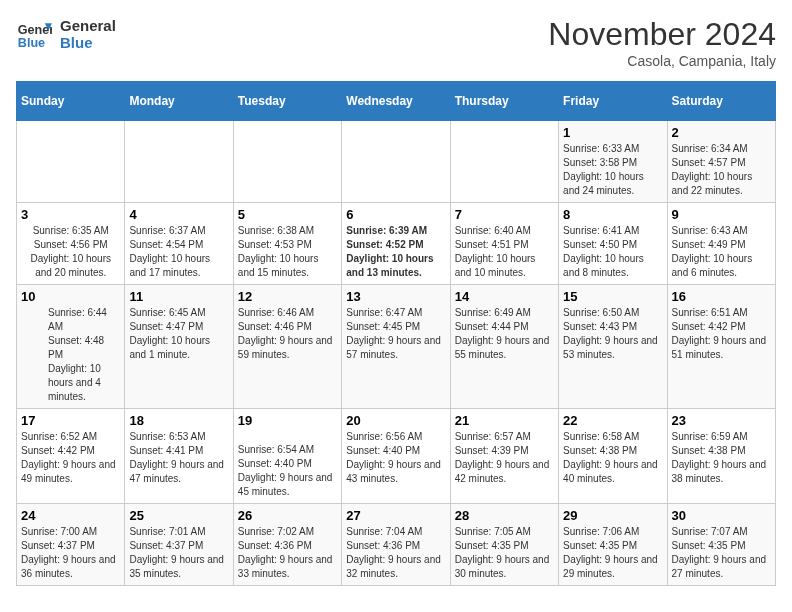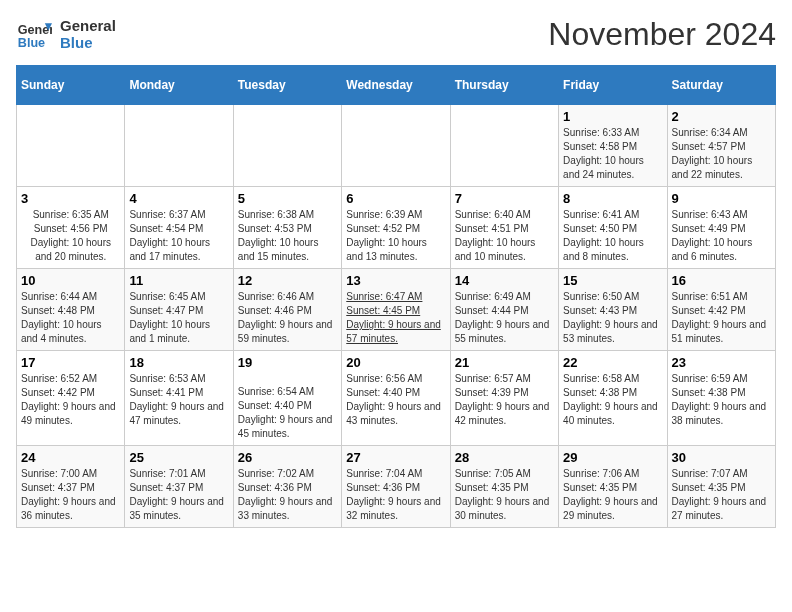--- a/index.html
+++ b/index.html
@@ -87,20 +87,21 @@
       <text x="2" y="34" font-size="14" fill="#2e7abf" font-weight="bold">Blue</text>
       <polygon points="32,8 40,8 36,16" fill="#2e7abf"></polygon>
     </svg>
     <div style="display:flex;flex-direction:column;margin-left:4px;">
       <span style="font-size:15px;font-weight:bold;color:#333;">General</span>
       <span style="font-size:15px;font-weight:bold;color:#2e7abf;">Blue</span>
     </div>
   </div>
   <div class="title-area">
     <div class="month-title">November 2024</div>
+    <div class="subtitle">Casola, Campania, Italy</div>
   </div>
 </div>
 
 <table>
   <thead>
     <tr>
     <th>Sunday</th>
         <th>Monday</th>
         <th>Tuesday</th>
         <th>Wednesday</th>
@@ -112,21 +113,21 @@
   <tbody id="calendar-body">
   <tr>
         <td class="empty-cell"></td>
         <td class="empty-cell"></td>
         <td class="empty-cell"></td>
         <td class="empty-cell"></td>
         <td class="empty-cell"></td>
         <td>
           <span class="day-num">1</span>
           <div class="day-info" style="white-space: pre-line;">Sunrise: 6:33 AM
-Sunset: 4:58 PM
+Sunset: 3:58 PM
 Daylight: 10 hours and 24 minutes.</div>
         </td>
         <td>
           <span class="day-num">2</span>
           <div class="day-info" style="white-space: pre-line;">Sunrise: 6:34 AM
 Sunset: 4:57 PM
 Daylight: 10 hours and 22 minutes.</div>
         </td>
       </tr>
       <tr>
@@ -143,21 +144,21 @@
 Daylight: 10 hours and 17 minutes.</div>
         </td>
         <td>
           <span class="day-num">5</span>
           <div class="day-info" style="white-space: pre-line;">Sunrise: 6:38 AM
 Sunset: 4:53 PM
 Daylight: 10 hours and 15 minutes.</div>
         </td>
         <td>
           <span class="day-num">6</span>
-          <div class="day-info" style="white-space: pre-line;">Sunrise: 6:39 AM
+          <div class="day-info" style="white-space: pre-line; font-weight: bold;">Sunrise: 6:39 AM
 Sunset: 4:52 PM
 Daylight: 10 hours and 13 minutes.</div>
         </td>
         <td>
           <span class="day-num">7</span>
           <div class="day-info" style="white-space: pre-line;">Sunrise: 6:40 AM
 Sunset: 4:51 PM
 Daylight: 10 hours and 10 minutes.</div>
         </td>
         <td>
@@ -169,39 +170,39 @@
         <td>
           <span class="day-num">9</span>
           <div class="day-info" style="white-space: pre-line;">Sunrise: 6:43 AM
 Sunset: 4:49 PM
 Daylight: 10 hours and 6 minutes.</div>
         </td>
       </tr>
       <tr>
         <td>
           <span class="day-num">10</span>
-          <div class="day-info" style="white-space: pre-line;">Sunrise: 6:44 AM
+          <div class="day-info" style="white-space: pre-line; margin-left: 27px;">Sunrise: 6:44 AM
 Sunset: 4:48 PM
 Daylight: 10 hours and 4 minutes.</div>
         </td>
         <td>
           <span class="day-num">11</span>
           <div class="day-info" style="white-space: pre-line;">Sunrise: 6:45 AM
 Sunset: 4:47 PM
 Daylight: 10 hours and 1 minute.</div>
         </td>
         <td>
           <span class="day-num">12</span>
           <div class="day-info" style="white-space: pre-line;">Sunrise: 6:46 AM
 Sunset: 4:46 PM
 Daylight: 9 hours and 59 minutes.</div>
         </td>
         <td>
           <span class="day-num">13</span>
-          <div class="day-info" style="white-space: pre-line; text-decoration: underline;">Sunrise: 6:47 AM
+          <div class="day-info" style="white-space: pre-line;">Sunrise: 6:47 AM
 Sunset: 4:45 PM
 Daylight: 9 hours and 57 minutes.</div>
         </td>
         <td>
           <span class="day-num">14</span>
           <div class="day-info" style="white-space: pre-line;">Sunrise: 6:49 AM
 Sunset: 4:44 PM
 Daylight: 9 hours and 55 minutes.</div>
         </td>
         <td>

